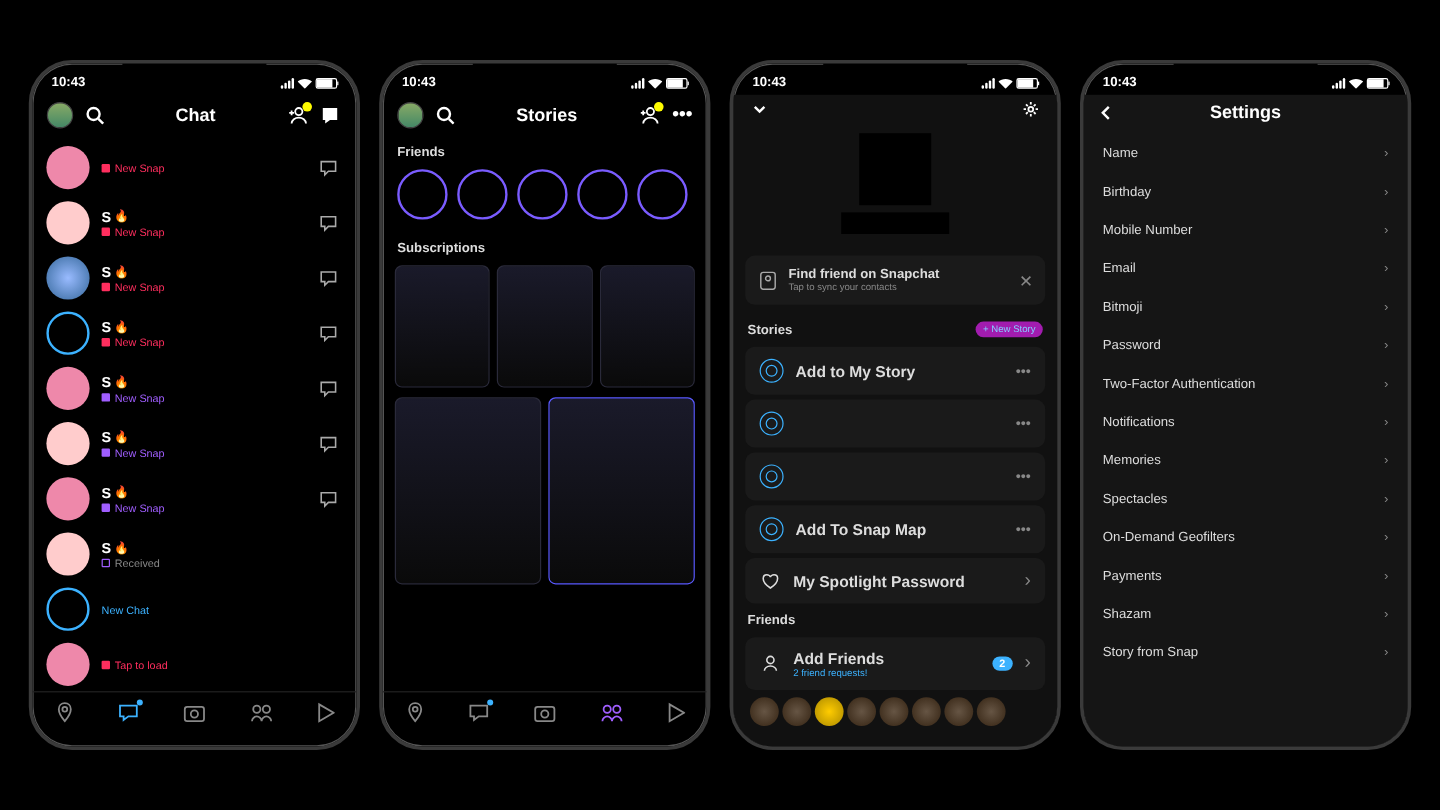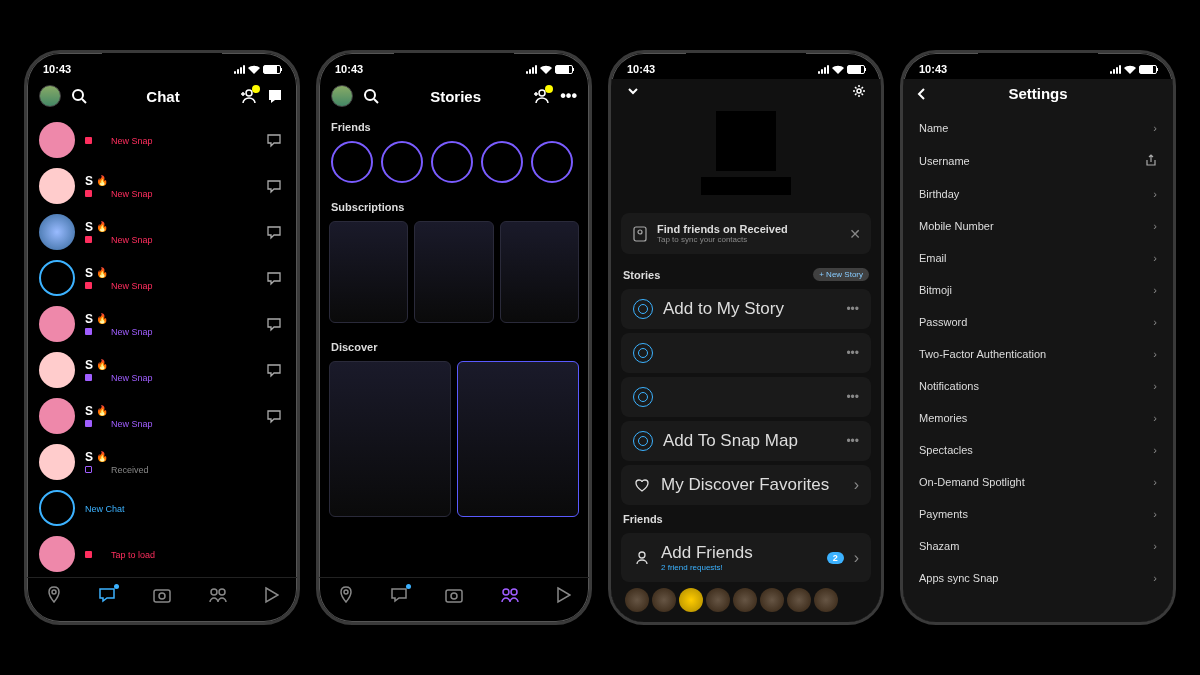--- a/index.html
+++ b/index.html
@@ -23,21 +23,21 @@
 .title { color:#fff; font-size:15px; font-weight:700; }
 .badge-add { position:relative; }
 .badge-add::after { content:''; position:absolute; top:-3px; right:-3px; width:8px; height:8px; background:#fffc00; border-radius:50%; }
 .content { flex:1; overflow:auto; scrollbar-width:none; }
 .content::-webkit-scrollbar { display:none; }
 
 .chat-row { display:flex; align-items:center; padding:5px 12px; gap:10px; position:relative; }
 .chat-av { width:36px; height:36px; border-radius:50%; flex-shrink:0; }
 .chat-info { flex:1; min-width:0; }
 .chat-name { color:#fff; font-size:12px; font-weight:600; display:flex; align-items:center; gap:3px; }
-.chat-sub { font-size:9px; display:flex; align-items:center; gap:19px; margin-top:1px; }
+.chat-sub { font-size:9px; display:flex; align-items:center; gap:4px; margin-top:1px; }
 .sq { width:7px; height:7px; border-radius:1px; }
 .sq.red{background:#ff2e5e}.sq.purple{background:#a05eff}.sq.purple-o{border:1px solid #a05eff}
 .sub-red{color:#ff2e5e}.sub-purple{color:#a05eff}.sub-blue{color:#3cb2ff}.sub-gray{color:#888}
 .chat-act { width:22px; height:22px; display:flex; align-items:center; justify-content:center; color:#aaa; }
 .ring-b { border:2px solid #3cb2ff; background:#000 !important; }
 .nav { display:flex; justify-content:space-around; align-items:center; padding:8px 0 14px; border-top:1px solid #222; }
 .nav-item { color:#888; position:relative; }
 .nav-item.active { color:#3cb2ff; }
 .nav-item.active-p { color:#a05eff; }
 .nav-dot::after { content:''; position:absolute; top:-2px; right:-3px; width:5px; height:5px; background:#3cb2ff; border-radius:50%; }
@@ -52,25 +52,25 @@
 .prof-hdr { display:flex; justify-content:space-between; padding:4px 14px; }
 .prof-top { display:flex; flex-direction:column; align-items:center; padding:8px 0; }
 .prof-sq { width:60px; height:60px; background:#000; }
 .prof-bar { width:90px; height:18px; background:#000; margin-top:6px; }
 .banner { display:flex; align-items:center; background:#1a1a1a; margin:10px 10px; padding:10px; border-radius:8px; gap:8px; }
 .banner-txt { flex:1; }
 .banner-t1 { color:#ddd; font-size:11px; font-weight:600; }
 .banner-t2 { color:#888; font-size:8px; }
 .close-x { color:#888; font-size:14px; }
 .sec-hdr { display:flex; justify-content:space-between; align-items:center; padding:4px 12px; }
-.pill { background:#404040; color:#8cf; font-size:8px; padding:2px 6px; border-radius:10px; }
+.pill { background:#a21caf; color:#8cf; font-size:8px; padding:2px 6px; border-radius:10px; }
 .card { background:#1a1a1a; margin:4px 10px; padding:10px 12px; border-radius:8px; display:flex; align-items:center; gap:10px; }
 .card-icon { width:20px; height:20px; border:1.5px solid #3cb2ff; border-radius:50%; display:flex; align-items:center; justify-content:center; }
 .card-icon::after { content:''; width:8px; height:8px; border:1.5px solid #3cb2ff; border-radius:50%; }
-.card-txt { flex:1; color:#ddd; font-size:17px; font-weight:400; }
+.card-txt { flex:1; color:#ddd; font-size:13px; font-weight:700; }
 .dots { color:#888; font-size:12px; }
 .chev { color:#888; }
 .badge-n { background:#3cb2ff; color:#fff; font-size:9px; font-weight:700; padding:1px 6px; border-radius:8px; }
 .sub2 { color:#3cb2ff; font-size:8px; }
 .bitrow { display:flex; gap:3px; padding:2px 14px; }
 .bit { width:24px; height:24px; border-radius:50%; background:radial-gradient(#654,#321); }
 
 .set-row { display:flex; align-items:center; justify-content:space-between; padding:10px 16px; color:#ddd; font-size:11px; font-weight:500; }
 .cat { color:#3a6; font-size:9px; font-weight:700; padding:6px 16px 2px; letter-spacing:.5px; }
 </style>
@@ -330,21 +330,20 @@
     <div class="story-circ"></div>
     <div class="story-circ"></div>
     <div class="story-circ"></div>
    </div>
    <div class="sec-label">Subscriptions</div>
    <div class="tile-row">
     <div class="tile"></div>
     <div class="tile"></div>
     <div class="tile"></div>
    </div>
-   <div class="sec-label" style="margin-top:10px">Discover</div>
    <div class="tile-row">
     <div class="tile tall"></div>
     <div class="tile tall" style="border-color:#5a5aff"></div>
    </div>
   </div>
   <div class="nav">
    <span class="nav-item"><svg width="18" height="18" viewBox="0 0 18 18">
             <path d="M9 1C6 1 4 3 4 6c0 4 5 10 5 10s5-6 5-10c0-3-2-5-5-5z" stroke="#888" stroke-width="1.5" fill="none"></path>
             <circle cx="9" cy="6" r="2" stroke="#888" stroke-width="1.5" fill="none"></circle>
           </svg></span>
@@ -400,21 +399,21 @@
    <div class="prof-sq"></div>
    <div class="prof-bar"></div>
   </div>
   <div class="content">
    <div class="banner">
     <svg width="18" height="18" viewBox="0 0 18 18">
             <rect x="3" y="2" width="12" height="14" rx="2" stroke="#aaa" stroke-width="1.2" fill="none"></rect>
             <circle cx="9" cy="7" r="2" stroke="#aaa" stroke-width="1.2" fill="none"></circle>
           </svg>
     <div class="banner-txt">
-     <div class="banner-t1">Find friends on Received</div>
+     <div class="banner-t1">Find friend on Snapchat</div>
      <div class="banner-t2">Tap to sync your contacts</div>
     </div>
     <span class="close-x">✕</span>
    </div>
    <div class="sec-hdr">
     <span class="sec-label" style="padding:0">Stories</span>
     <span class="pill">+ New Story</span>
    </div>
    <div class="card">
     <div class="card-icon"></div>
@@ -433,21 +432,21 @@
    </div>
    <div class="card">
     <div class="card-icon"></div>
     <span class="card-txt">Add To Snap Map</span>
     <span class="dots">•••</span>
    </div>
    <div class="card">
     <svg width="18" height="18" viewBox="0 0 18 18">
             <path d="M9 15s-6-4-6-8c0-2 1.5-3 3-3 1.5 0 3 1 3 2 0-1 1.5-2 3-2 1.5 0 3 1 3 3 0 4-6 8-6 8z" stroke="#ddd" stroke-width="1.3" fill="none"></path>
           </svg>
-    <span class="card-txt">My Discover Favorites</span>
+    <span class="card-txt">My Spotlight Password</span>
     <span class="chev">›</span>
    </div>
    <div class="sec-label">Friends</div>
    <div class="card">
     <svg width="18" height="18" viewBox="0 0 18 18">
             <circle cx="9" cy="6" r="3" stroke="#ddd" stroke-width="1.3" fill="none"></circle>
             <path d="M4 15c0-2 2-4 5-4s5 2 5 4" stroke="#ddd" stroke-width="1.3" fill="none"></path>
           </svg>
     <div style="flex:1">
      <div class="card-txt">Add Friends</div>
@@ -497,26 +496,20 @@
    <span class="title">Settings</span>
    <span style="width:14px"></span>
   </div>
   <div class="content">
    <div id="set-rows">
           <div class="set-row">
             <span>Name</span>
             <span class="chev">›</span>
           </div>
           <div class="set-row">
-            <span>Username</span>
-            <span class="chev"><svg width="12" height="12" viewBox="0 0 12 12">
-                <path d="M6 8V1M4 3l2-2 2 2M2 6v5h8V6" stroke="#aaa" stroke-width="1.2" fill="none"></path>
-              </svg></span>
-          </div>
-          <div class="set-row">
             <span>Birthday</span>
             <span class="chev">›</span>
           </div>
           <div class="set-row">
             <span>Mobile Number</span>
             <span class="chev">›</span>
           </div>
           <div class="set-row">
             <span>Email</span>
             <span class="chev">›</span>
@@ -539,32 +532,32 @@
           </div>
           <div class="set-row">
             <span>Memories</span>
             <span class="chev">›</span>
           </div>
           <div class="set-row">
             <span>Spectacles</span>
             <span class="chev">›</span>
           </div>
           <div class="set-row">
-            <span>On-Demand Spotlight</span>
+            <span>On-Demand Geofilters</span>
             <span class="chev">›</span>
           </div>
           <div class="set-row">
             <span>Payments</span>
             <span class="chev">›</span>
           </div>
           <div class="set-row">
             <span>Shazam</span>
             <span class="chev">›</span>
           </div>
           <div class="set-row">
-            <span>Apps sync Snap</span>
+            <span>Story from Snap</span>
             <span class="chev">›</span>
           </div>
           <div class="set-row"></div>
         </div>
   </div>
  </div>
 </div>
 
 </body></html>

